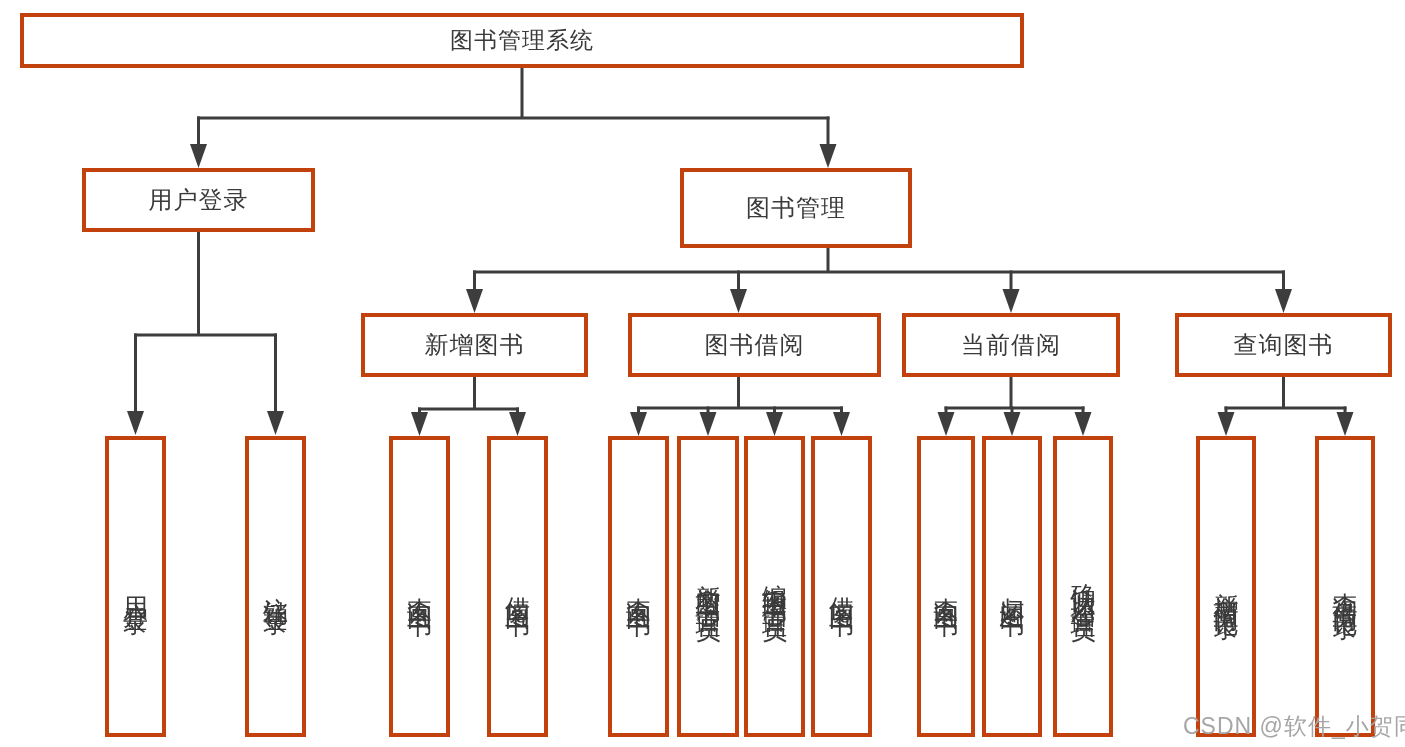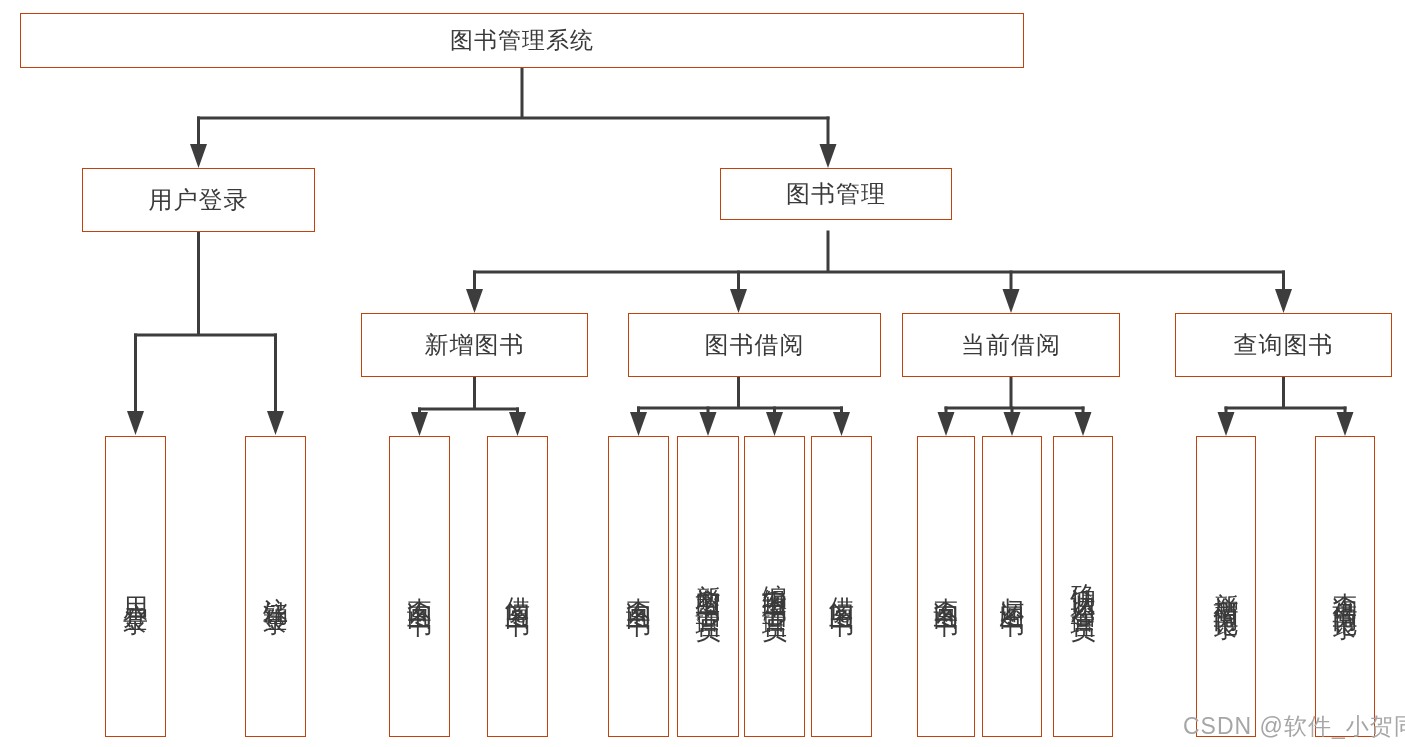--- a/index.html
+++ b/index.html
@@ -14,42 +14,42 @@
   svg.connectors {
     position: absolute;
     left: 0; top: 0;
     width: 1405px; height: 747px;
     z-index: 1;
   }
   .node {
     position: absolute;
     box-sizing: border-box;
     background: #ffffff;
-    border: 1px solid #c2410c;
+    border: 4px solid #c2410c;
     display: flex;
     align-items: center;
     justify-content: center;
     color: #3a3a3a;
     z-index: 2;
   }
   .hnode { font-size: 24px; letter-spacing: 1px; }
   .root-node { font-size: 23px; letter-spacing: 1px; }
   .vnode span {
     writing-mode: vertical-lr;
     text-orientation: mixed;
     font-size: 25px;
     letter-spacing: 5px;
     line-height: 1;
     color: #3a3a3a;
   }
   
   #n-root   { left: 20px;  top: 13px;  width: 1004px; height: 55px; }
   
   #n-login  { left: 82px;  top: 168px; width: 233px; height: 64px; }
-  #n-mgmt   { left: 720px; top: 168px; width: 232px; height: 52px; }
+  #n-mgmt   { left: 680px; top: 168px; width: 232px; height: 80px; }
   
   #n-rec    { left: 361px;  top: 313px; width: 227px; height: 64px; }
   #n-bor    { left: 628px;  top: 313px; width: 253px; height: 64px; }
   #n-cur    { left: 902px;  top: 313px; width: 218px; height: 64px; }
   #n-hist   { left: 1175px; top: 313px; width: 217px; height: 64px; }
   
   .vnode { top: 436px; height: 301px; }
   #c-login1 { left: 105px;  width: 61px; }
   #c-login2 { left: 245px;  width: 61px; }
   #c-rec1   { left: 389px;  width: 61px; }

